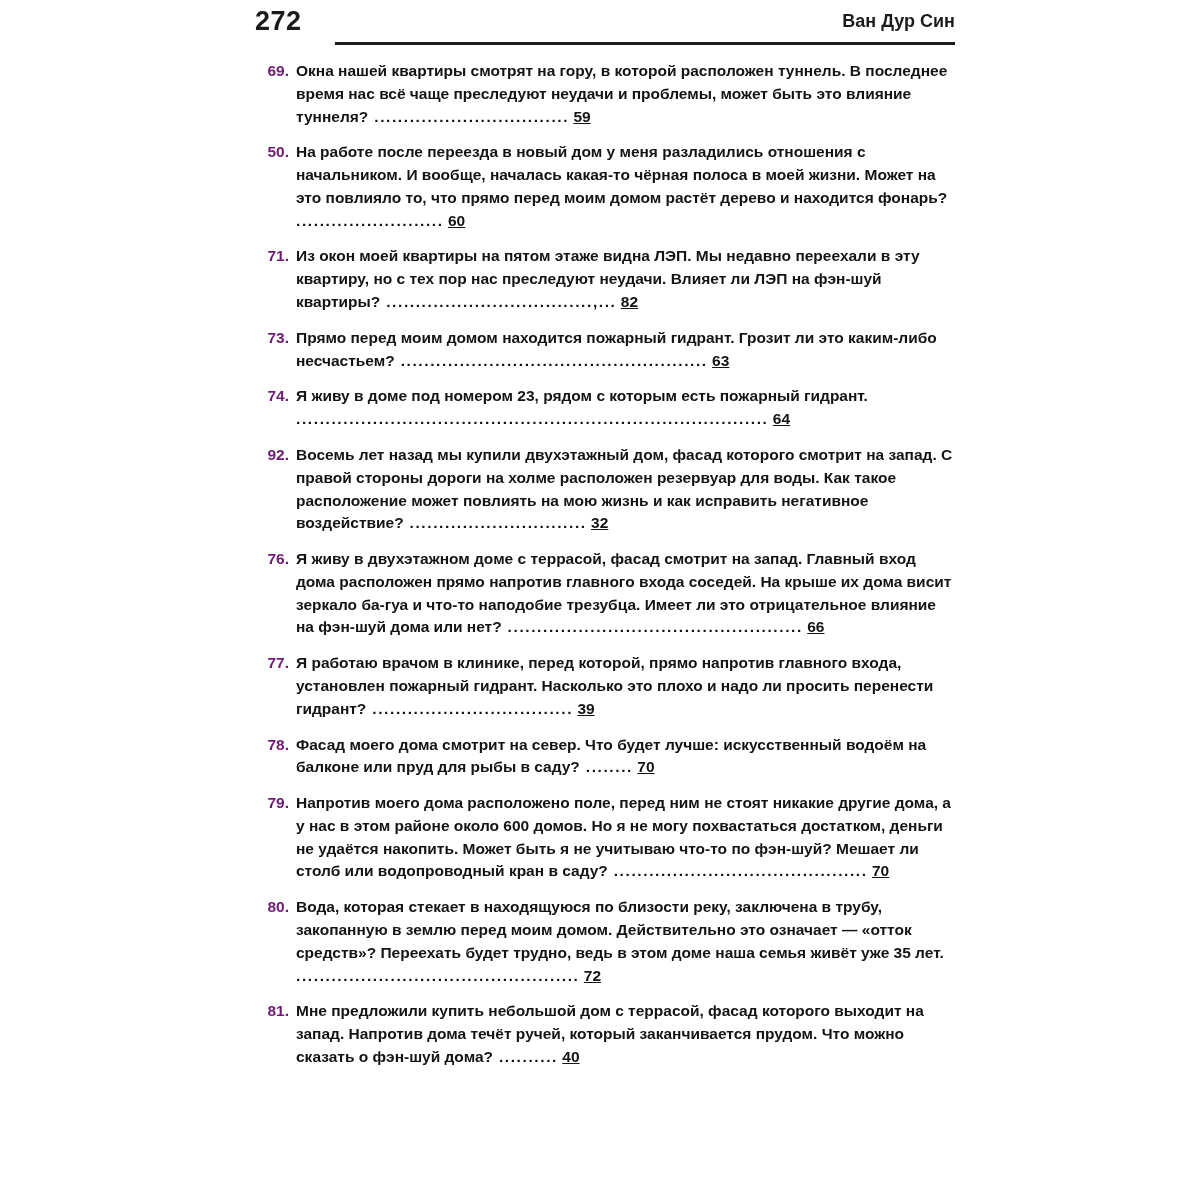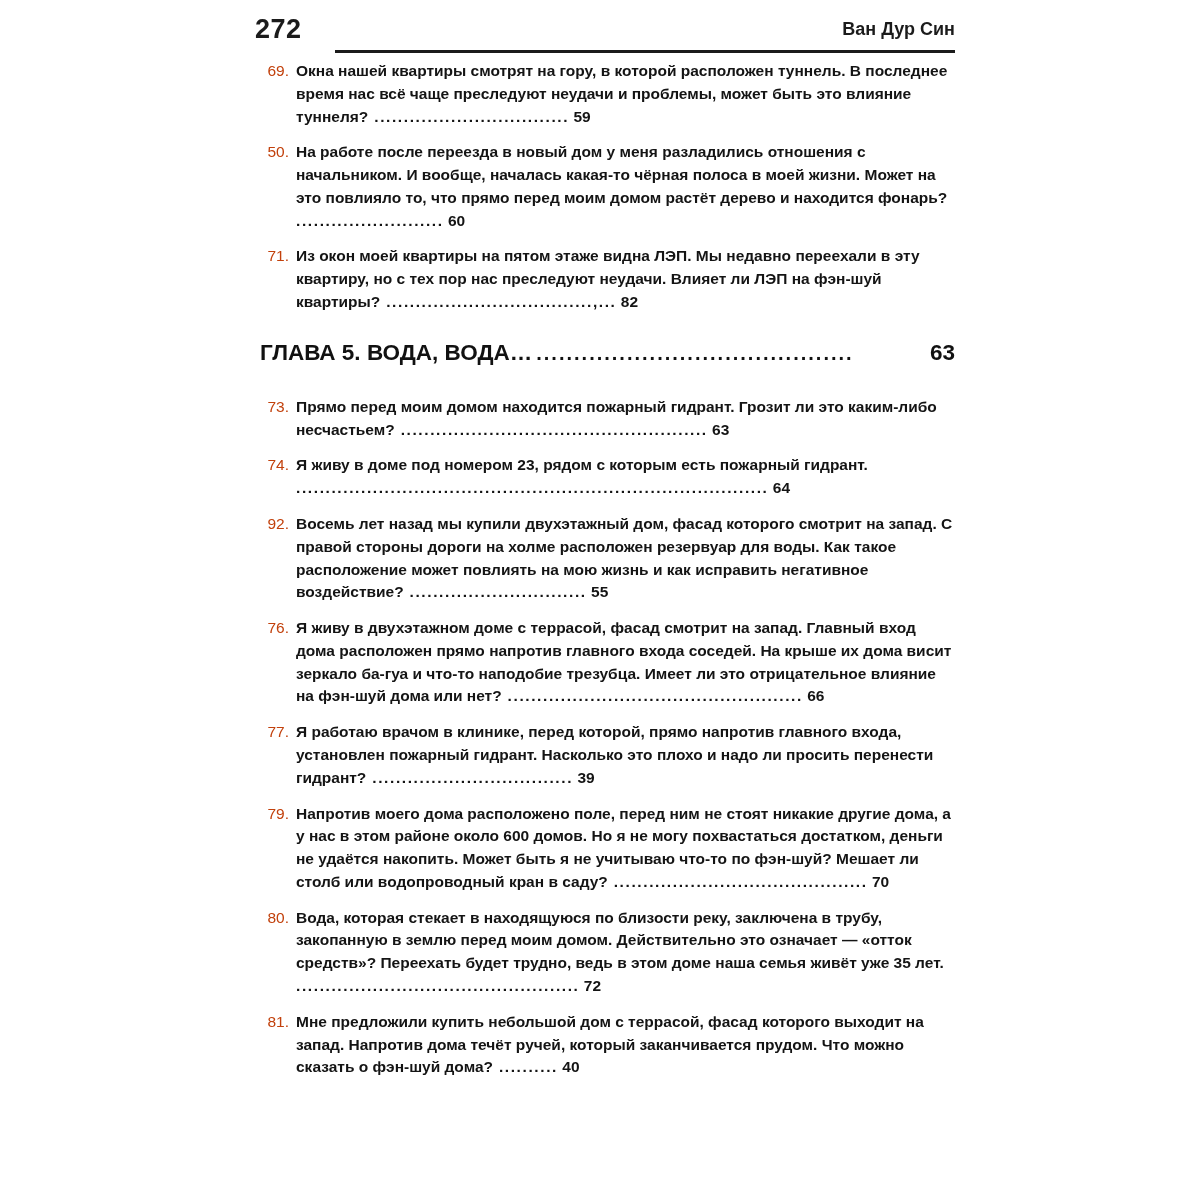--- a/index.html
+++ b/index.html
@@ -17,21 +17,21 @@
   .page {
     position: relative;
     width: 1200px;
     height: 1200px;
     box-sizing: border-box;
   }
   
   .header {
     position: absolute;
     left: 255px;
-    top: 14px;
+    top: 6px;
     width: 700px;
     height: 44px;
   }
   .folio {
     position: absolute;
     left: 0;
     top: 0;
     font-size: 27px;
     font-weight: bold;
     letter-spacing: 0.5px;
@@ -66,42 +66,43 @@
     display: flex;
     align-items: flex-start;
     margin-bottom: 13px;
     font-size: 15.5px;
     line-height: 1.47;
   }
   .entry .num {
     flex: 0 0 34px;
     text-align: right;
     padding-right: 7px;
-    font-weight: normal;
-    color: #c2410c;
+    font-weight: bold;
+    color: #701a75;
     white-space: nowrap;
   }
   .entry .body {
     flex: 1 1 auto;
     position: relative;
   }
   .entry .text {
     font-weight: bold;
     color: #141414;
   }
   .leader {
     display: inline;
     letter-spacing: 1.6px;
     color: #141414;
     font-weight: bold;
   }
   .pg {
     font-weight: bold;
     color: #141414;
     white-space: nowrap;
+    text-decoration: underline;
   }
 
   
   .chapter {
     display: flex;
     align-items: baseline;
     margin-top: 26px;
     margin-bottom: 30px;
     font-size: 22.5px;
     font-weight: bold;
@@ -146,51 +147,50 @@
       <span class="num">50.</span>
       <span class="body"><span class="text">На работе после переезда в новый дом у меня разладились отношения с начальником. И вообще, началась какая-то чёрная полоса в моей жизни. Может на это повлияло то, что прямо перед моим домом растёт дерево и находится фонарь?</span><span class="leader"> .........................</span> <span class="pg">60</span></span>
     </div>
 
     <div class="entry">
       <span class="num">71.</span>
       <span class="body"><span class="text">Из окон моей квартиры на пятом этаже видна ЛЭП. Мы недавно переехали в эту квартиру, но с тех пор нас преследуют неудачи. Влияет ли ЛЭП на фэн-шуй квартиры?</span><span class="leader"> ...................................,...</span> <span class="pg">82</span></span>
     </div>
 
 
-    <div class="chapter">
-      <span class="ch-title">ГЛАВА 5. ВОДА, ВОДА…</span>
-      <span class="ch-leader">..........................................</span>
-      <span class="ch-pg">63</span>
-    </div>
 
     <div class="entry">
       <span class="num">73.</span>
       <span class="body"><span class="text">Прямо перед моим домом находится пожарный гидрант. Грозит ли это каким-либо несчастьем?</span><span class="leader"> ....................................................</span> <span class="pg">63</span></span>
     </div>
 
     <div class="entry">
       <span class="num">74.</span>
       <span class="body"><span class="text">Я живу в доме под номером 23, рядом с которым есть пожарный гидрант.</span><span class="leader"> ................................................................................</span> <span class="pg">64</span></span>
     </div>
 
     <div class="entry">
       <span class="num">92.</span>
-      <span class="body"><span class="text">Восемь лет назад мы купили двухэтажный дом, фасад которого смотрит на запад. С правой стороны дороги на холме расположен резервуар для воды. Как такое расположение может повлиять на мою жизнь и как исправить негативное воздействие?</span><span class="leader"> ..............................</span> <span class="pg">55</span></span>
+      <span class="body"><span class="text">Восемь лет назад мы купили двухэтажный дом, фасад которого смотрит на запад. С правой стороны дороги на холме расположен резервуар для воды. Как такое расположение может повлиять на мою жизнь и как исправить негативное воздействие?</span><span class="leader"> ..............................</span> <span class="pg">32</span></span>
     </div>
 
     <div class="entry">
       <span class="num">76.</span>
       <span class="body"><span class="text">Я живу в двухэтажном доме с террасой, фасад смотрит на запад. Главный вход дома расположен прямо напротив главного входа соседей. На крыше их дома висит зеркало ба-гуа и что-то наподобие трезубца. Имеет ли это отрицательное влияние на фэн-шуй дома или нет?</span><span class="leader"> ..................................................</span> <span class="pg">66</span></span>
     </div>
 
     <div class="entry">
       <span class="num">77.</span>
       <span class="body"><span class="text">Я работаю врачом в клинике, перед которой, прямо напротив главного входа, установлен пожарный гидрант. Насколько это плохо и надо ли просить перенести гидрант?</span><span class="leader"> ..................................</span> <span class="pg">39</span></span>
     </div>
 
+    <div class="entry">
+      <span class="num">78.</span>
+      <span class="body"><span class="text">Фасад моего дома смотрит на север. Что будет лучше: искусственный водоём на балконе или пруд для рыбы в саду?</span><span class="leader"> ........</span> <span class="pg">70</span></span>
+    </div>
 
     <div class="entry">
       <span class="num">79.</span>
       <span class="body"><span class="text">Напротив моего дома расположено поле, перед ним не стоят никакие другие дома, а у нас в этом районе около 600 домов. Но я не могу похвастаться достатком, деньги не удаётся накопить. Может быть я не учитываю что-то по фэн-шуй? Мешает ли столб или водопроводный кран в саду?</span><span class="leader"> ...........................................</span> <span class="pg">70</span></span>
     </div>
 
     <div class="entry">
       <span class="num">80.</span>
       <span class="body"><span class="text">Вода, которая стекает в находящуюся по близости реку, заключена в трубу, закопанную в землю перед моим домом. Действительно это означает — «отток средств»?  Переехать будет трудно, ведь в этом доме наша семья живёт уже 35 лет.</span><span class="leader"> ................................................</span> <span class="pg">72</span></span>
     </div>

